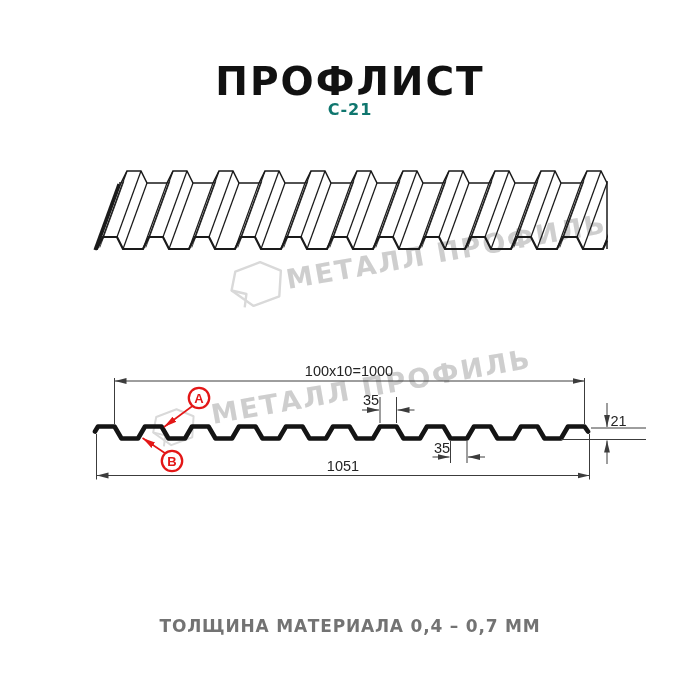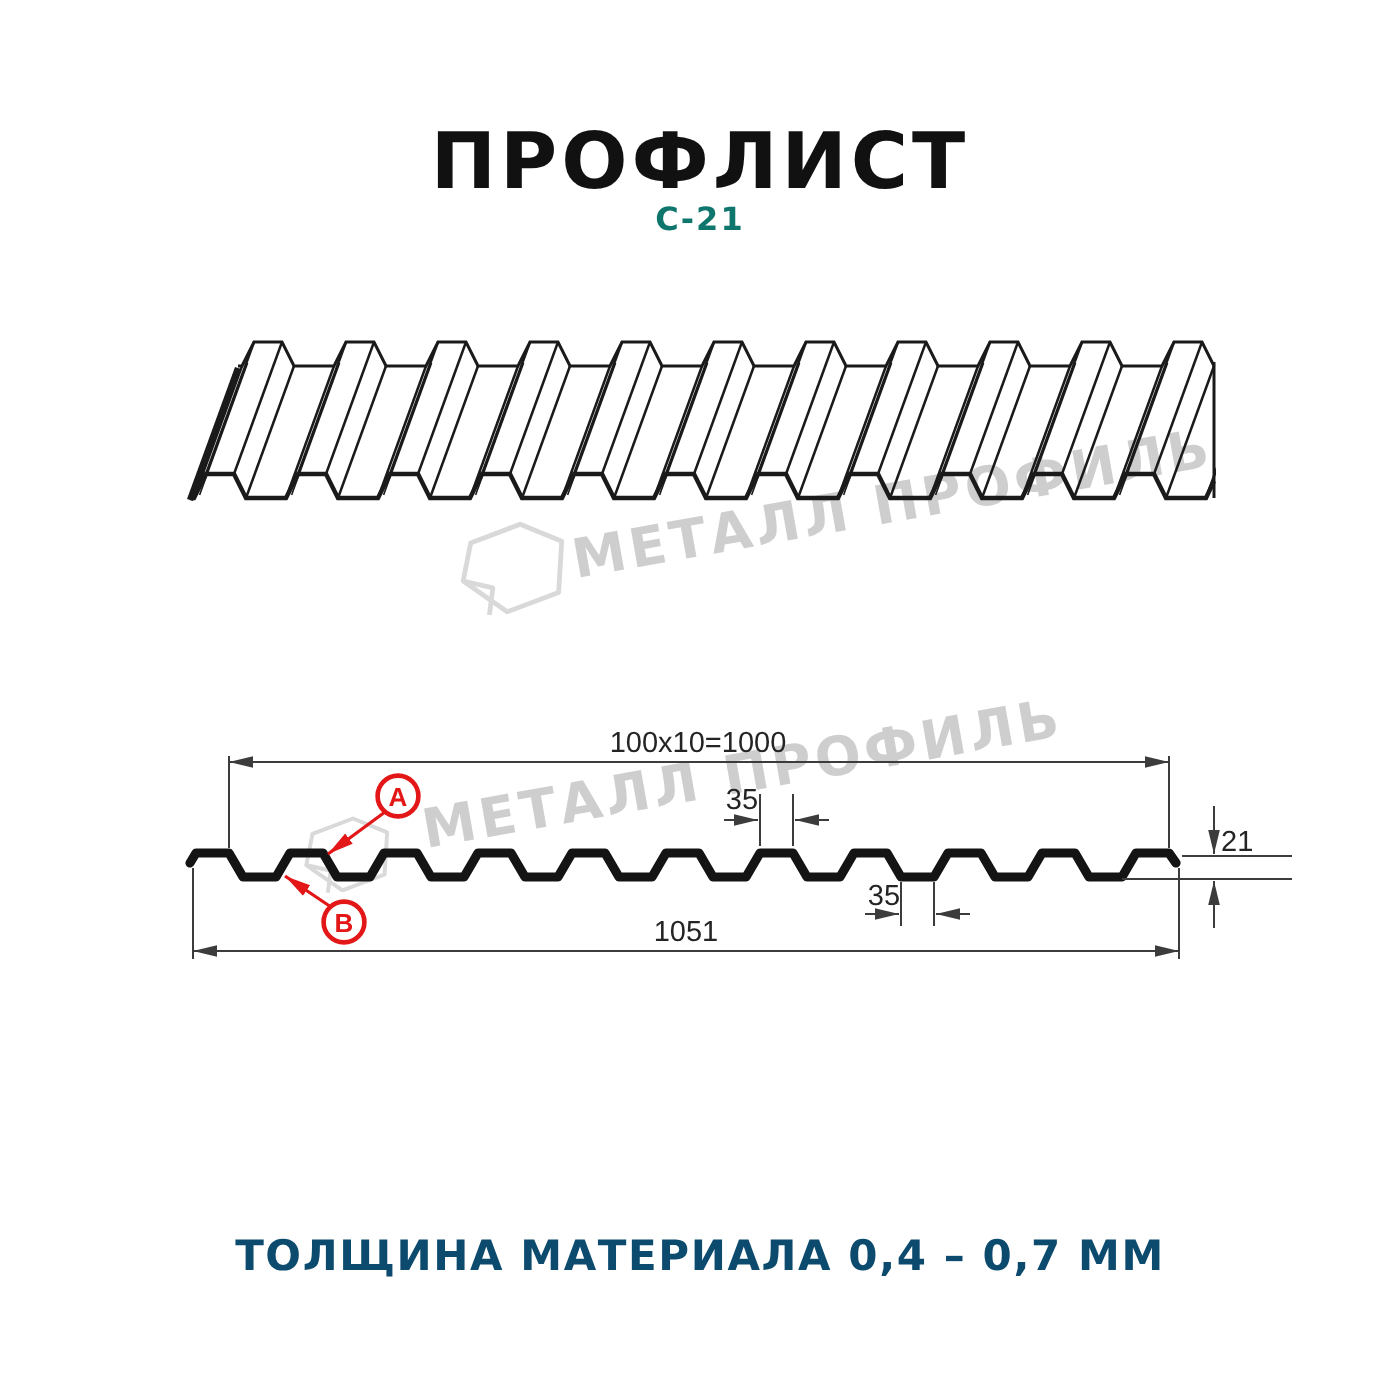--- a/index.html
+++ b/index.html
@@ -1,21 +1,21 @@
 <!DOCTYPE html>
 <html><head>
 <meta charset="utf-8">
 <style>
   html,body{margin:0;padding:0;background:#ffffff;}
   body{width:700px;height:700px;position:relative;overflow:hidden;
        font-family:"DejaVu Sans","Liberation Sans",sans-serif;}
   .txt{position:absolute;left:0;width:700px;text-align:center;color:#111;}
   .title{top:59px;font-size:39px;font-weight:bold;letter-spacing:2px;}
   .subtitle{top:100px;font-size:16px;font-weight:bold;letter-spacing:1px;color:#0f766e;}
-  .caption{top:616px;font-size:21px;font-weight:bold;letter-spacing:.8px;color:#0c4a6e;}
+  .caption{top:616px;font-size:17px;font-weight:bold;letter-spacing:.8px;color:#737373;}
   svg{position:absolute;top:0;left:0;}
   .dimline{stroke:#3c3c3c;stroke-width:1;fill:none;}
   .dimtext{font-family:"Liberation Sans",sans-serif;font-size:14.5px;fill:#242424;}
   .profile{stroke:#141414;stroke-width:4.6;fill:none;stroke-linejoin:round;stroke-linecap:round;}
   .l3d{stroke:#1a1a1a;fill:none;}
   .red{stroke:#e31717;fill:none;}
   .redtext{font-family:"Liberation Sans",sans-serif;font-size:13px;font-weight:bold;fill:#e31717;}
   .wmtext{font-size:27px;font-weight:bold;letter-spacing:2px;fill:#c3c3c3;opacity:.8;}
   .wmlogo{stroke:#d9d9d9;stroke-width:2.4;fill:none;stroke-linejoin:round;}
 </style>

